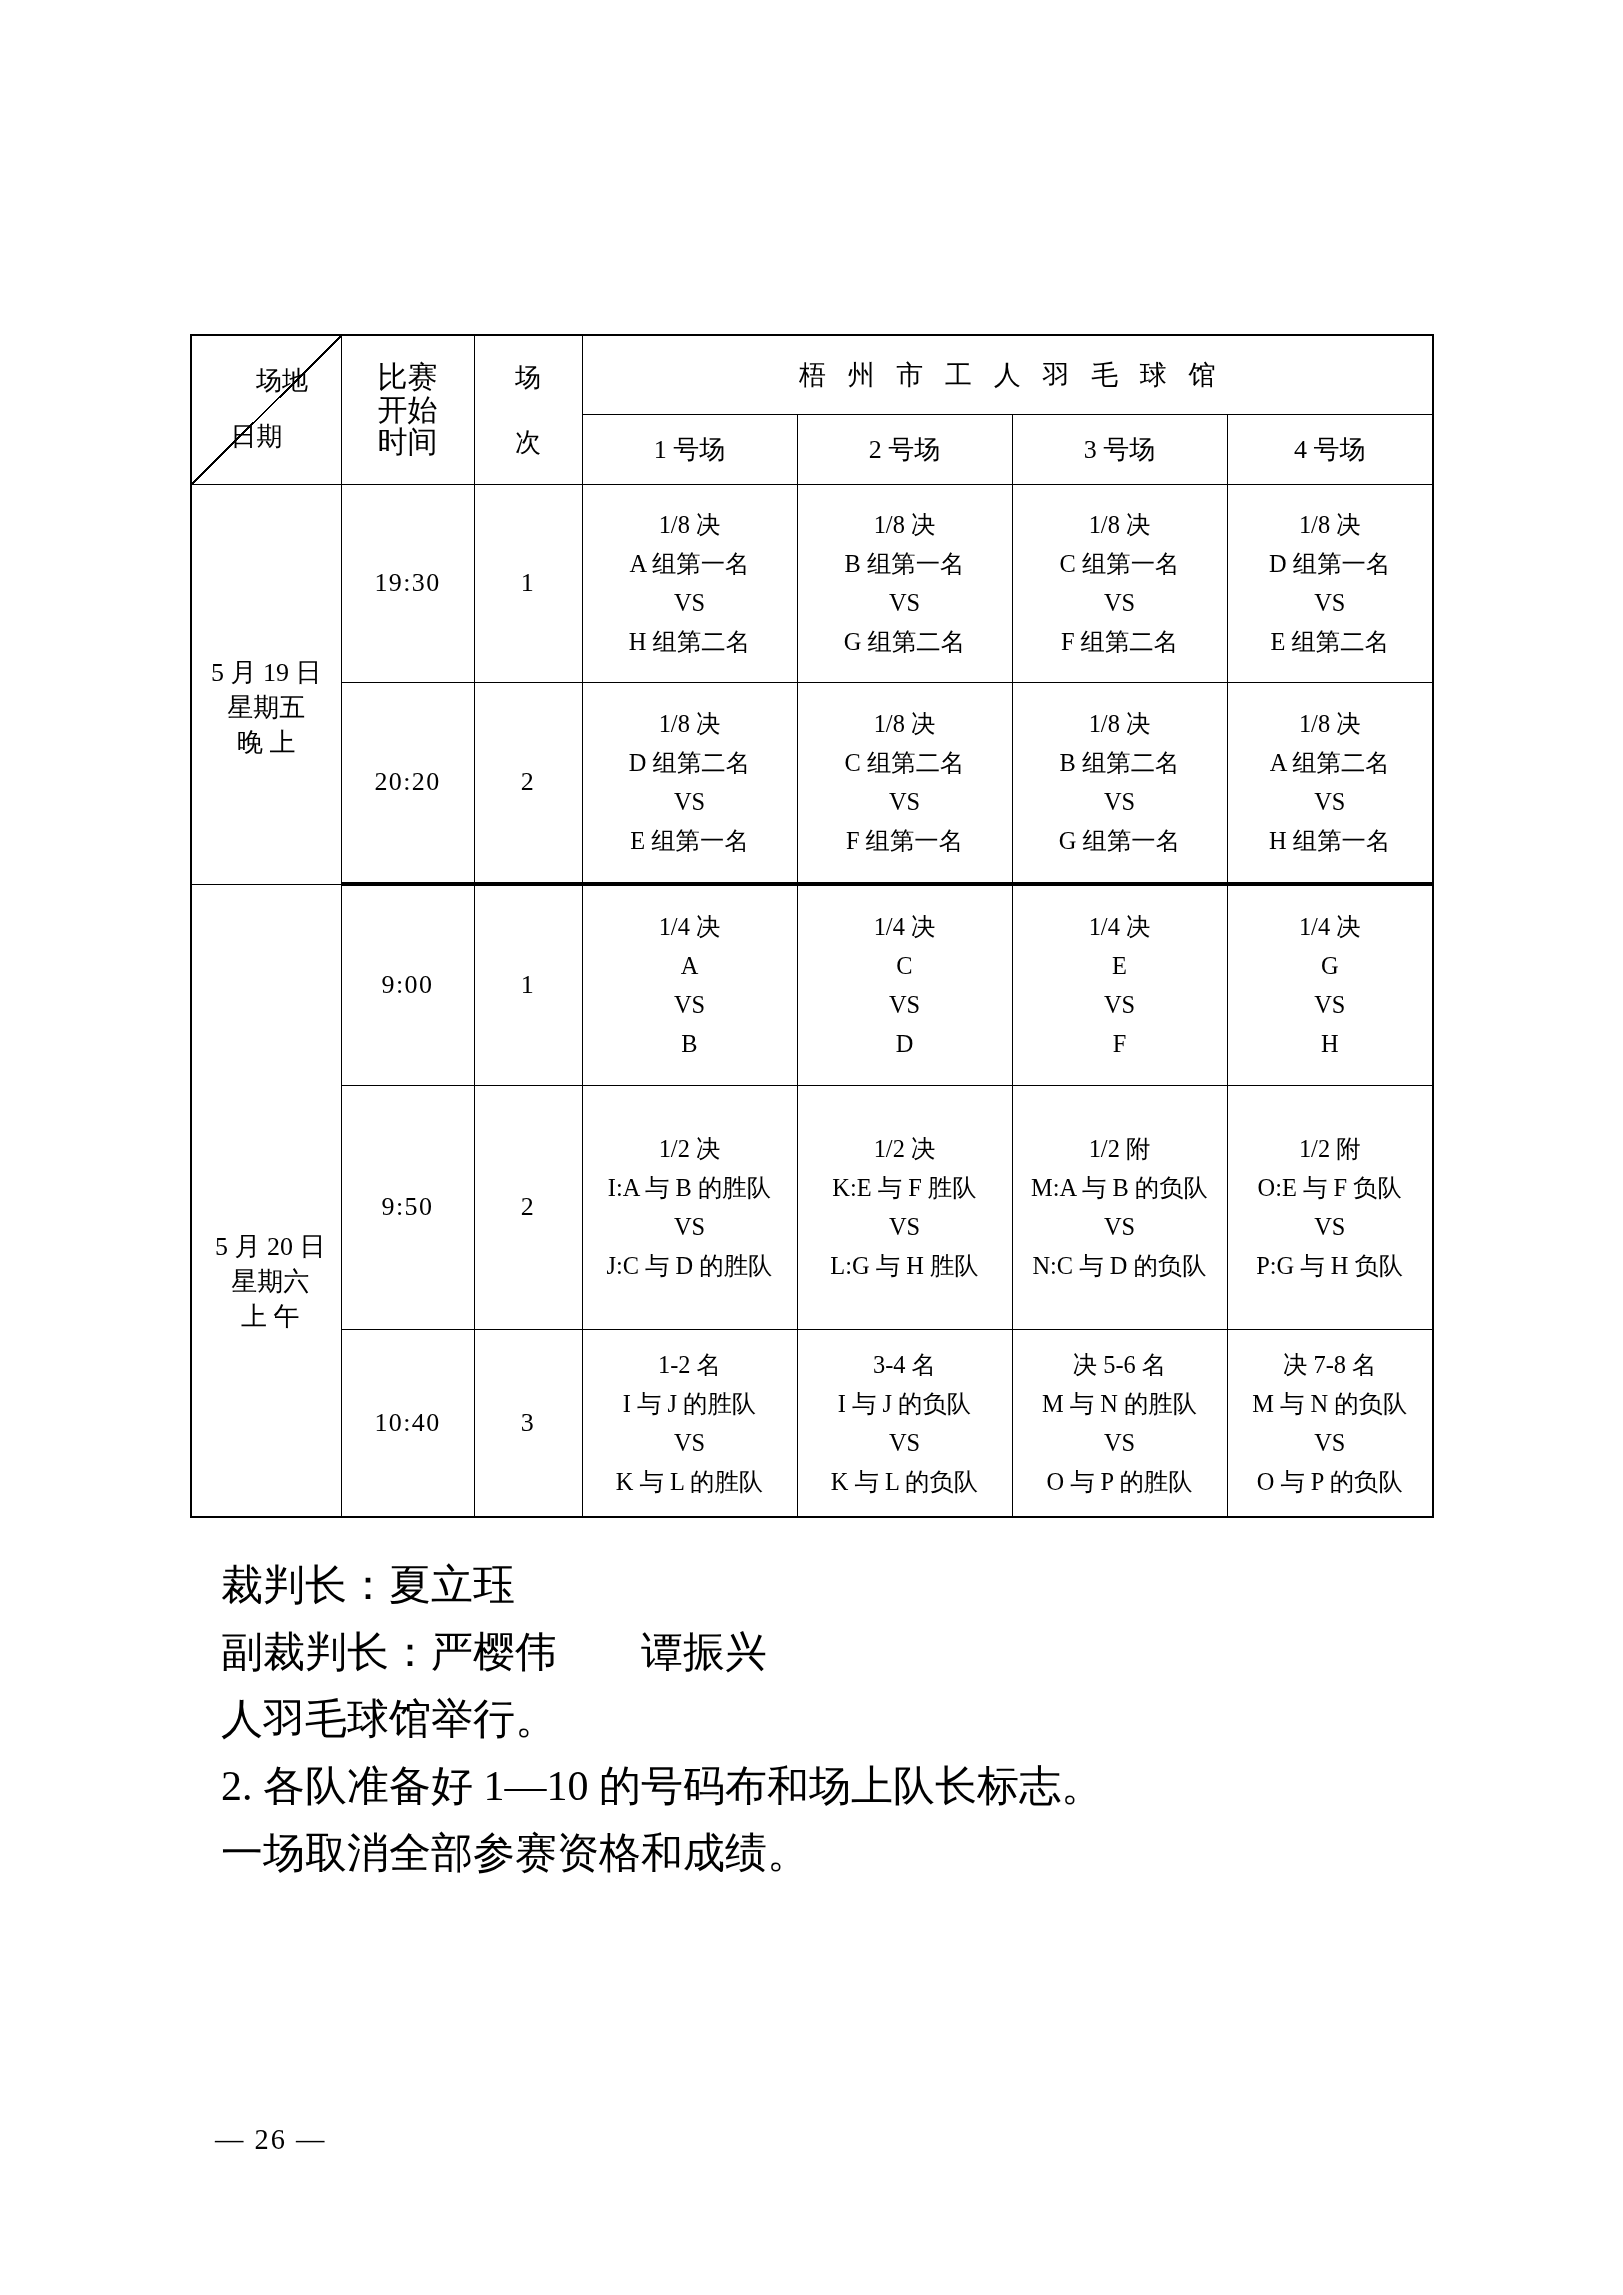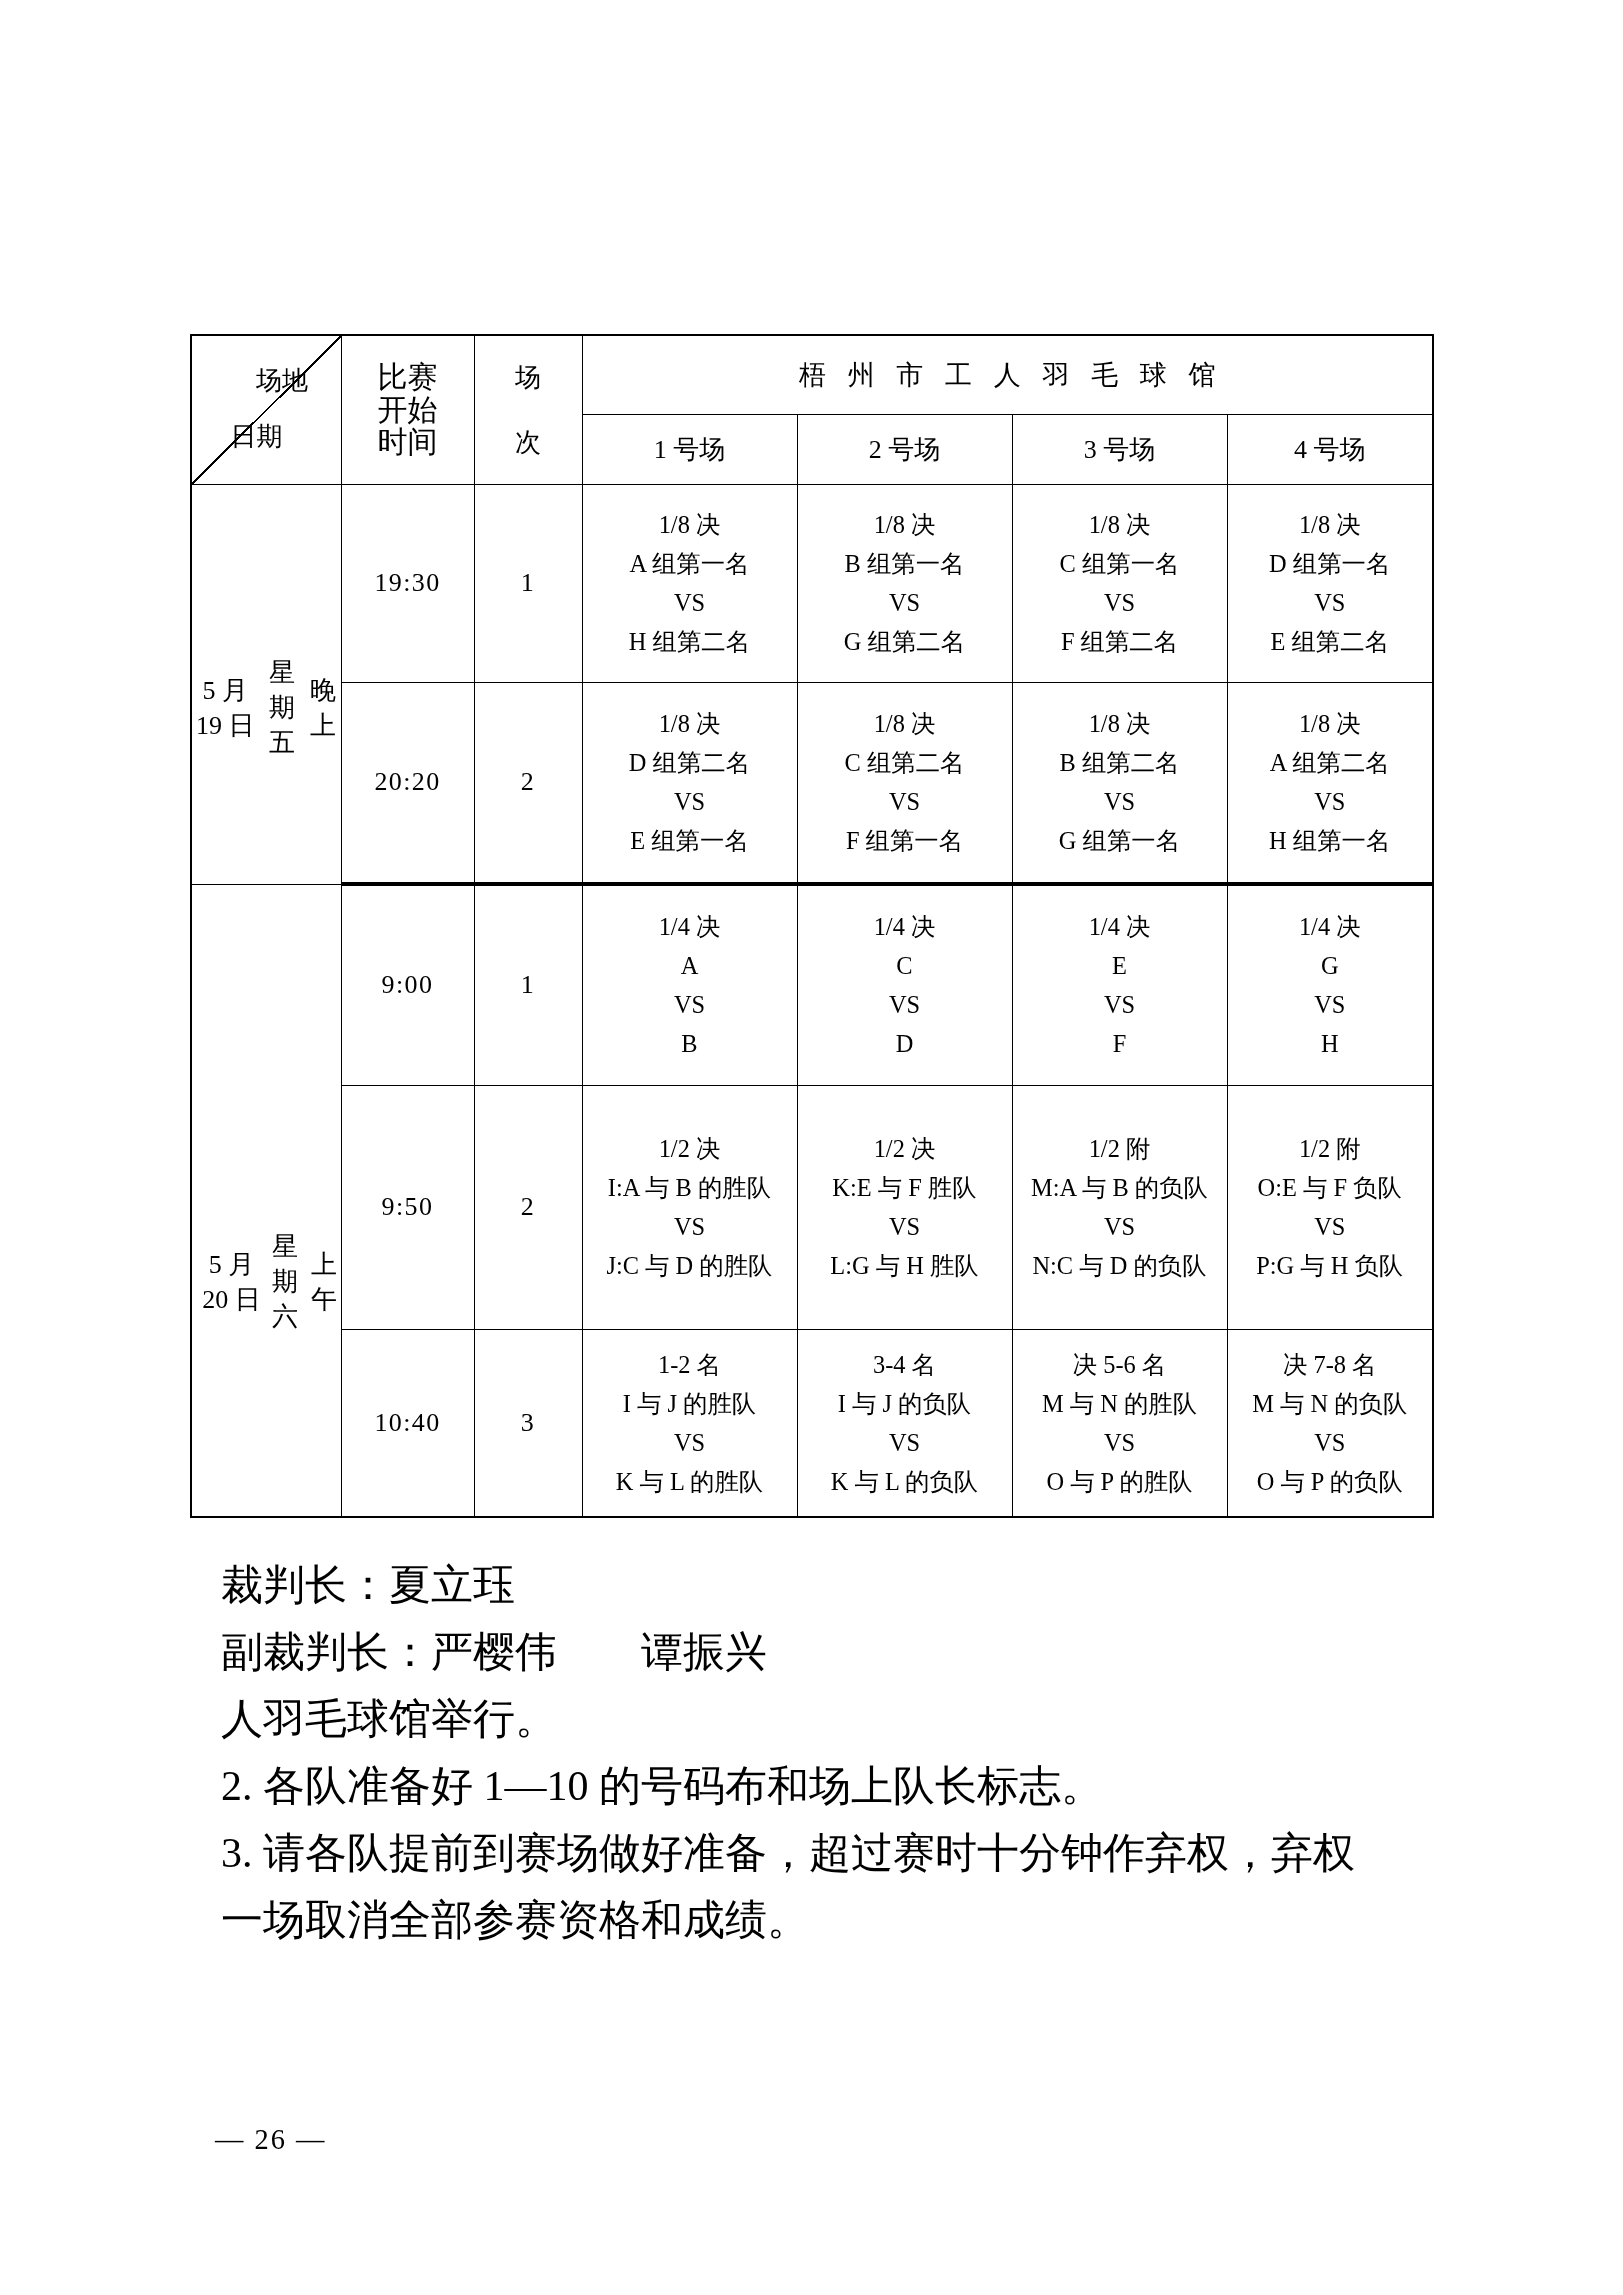--- a/index.html
+++ b/index.html
@@ -54,21 +54,21 @@
     letter-spacing: 21.7px;
     text-indent: 21.7px;
     white-space: nowrap;
   }
   td.court-h { font-size: 26px; }
 
   
   td.day-cell { vertical-align: top; }
   td.day-cell .day-stack {
     display: flex;
-    flex-direction: row;
+    flex-direction: column;
     align-items: center;
     justify-content: space-between;
     height: 100%;
     box-sizing: border-box;
   }
   td.day-cell.day1 .day-stack { padding: 58px 0 10.2px 0; }
   td.day-cell.day2 .day-stack { padding: 190px 0 27px 8px; }
 
   
   td.time-cell, td.session-cell { font-size: 26px; letter-spacing: 1.4px; }
@@ -255,20 +255,19 @@
 O 与 P 的负队</td>
     </tr>
   </tbody>
     </table>
 
   <div class="footer">
     <div>裁判长：夏立珏</div>
     <div>副裁判长：严樱伟　　谭振兴</div>
     <div>人羽毛球馆举行。</div>
     <div>2. 各队准备好 1—10 的号码布和场上队长标志。</div>
-    <div>3. 请各队提前到赛场做好准备，超过赛时十分钟作弃权，弃权</div>
     <div>一场取消全部参赛资格和成绩。</div>
   </div>
 
   <div class="page-number">— 26 —</div>
 
 </div>
 
 
 </body></html>

